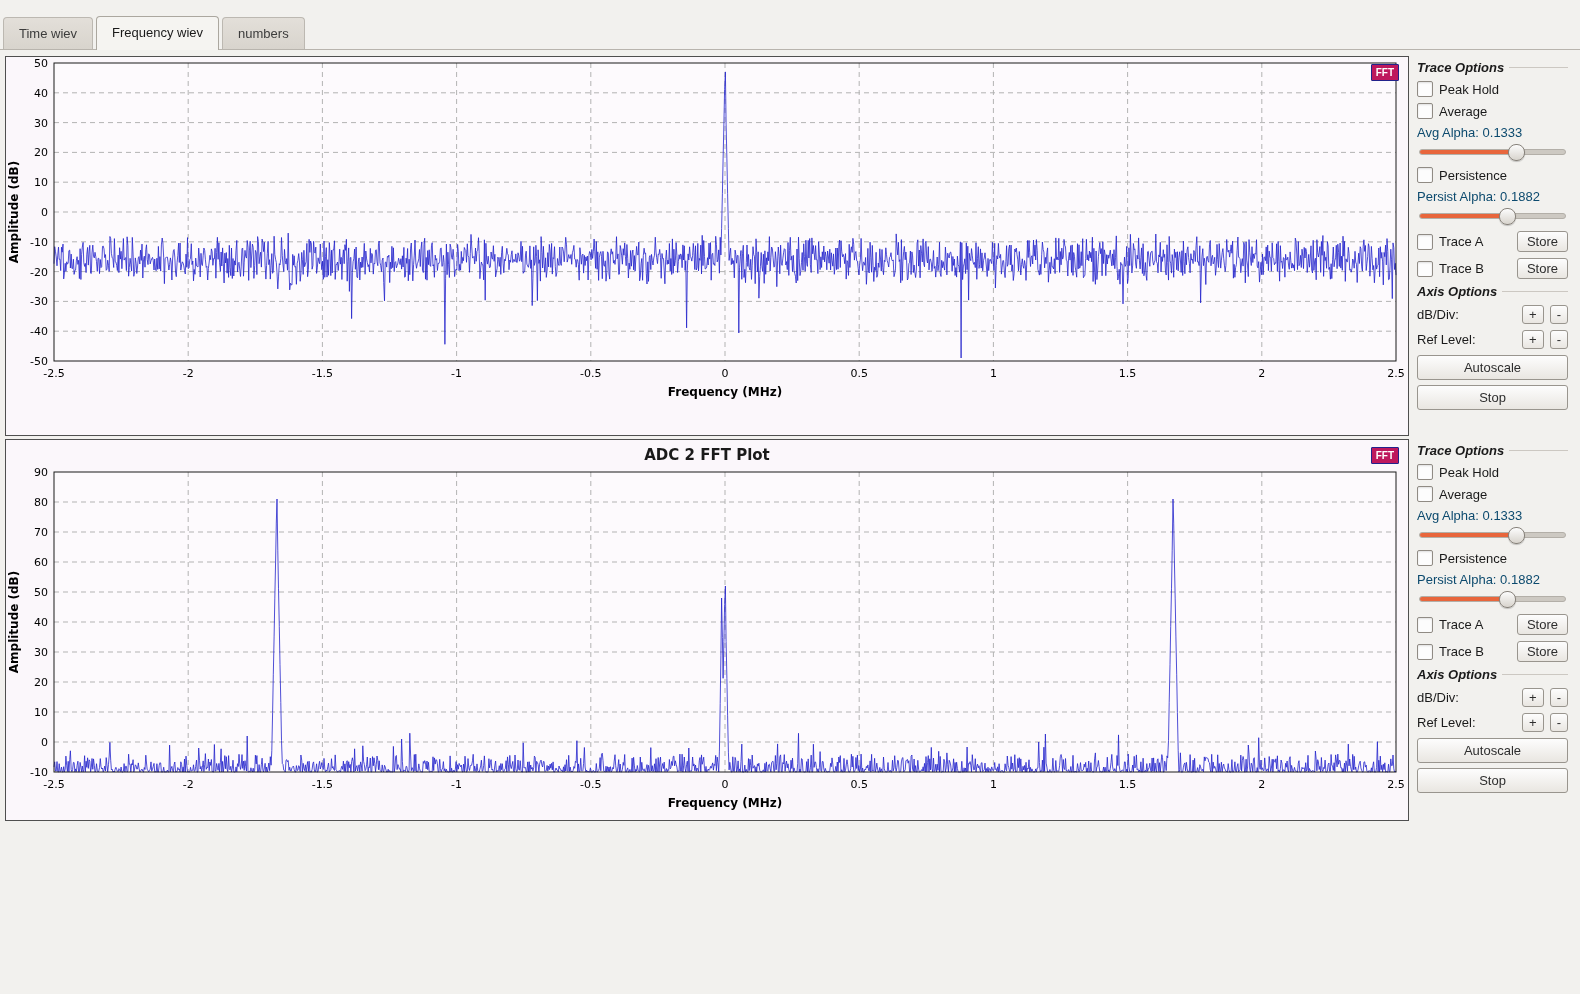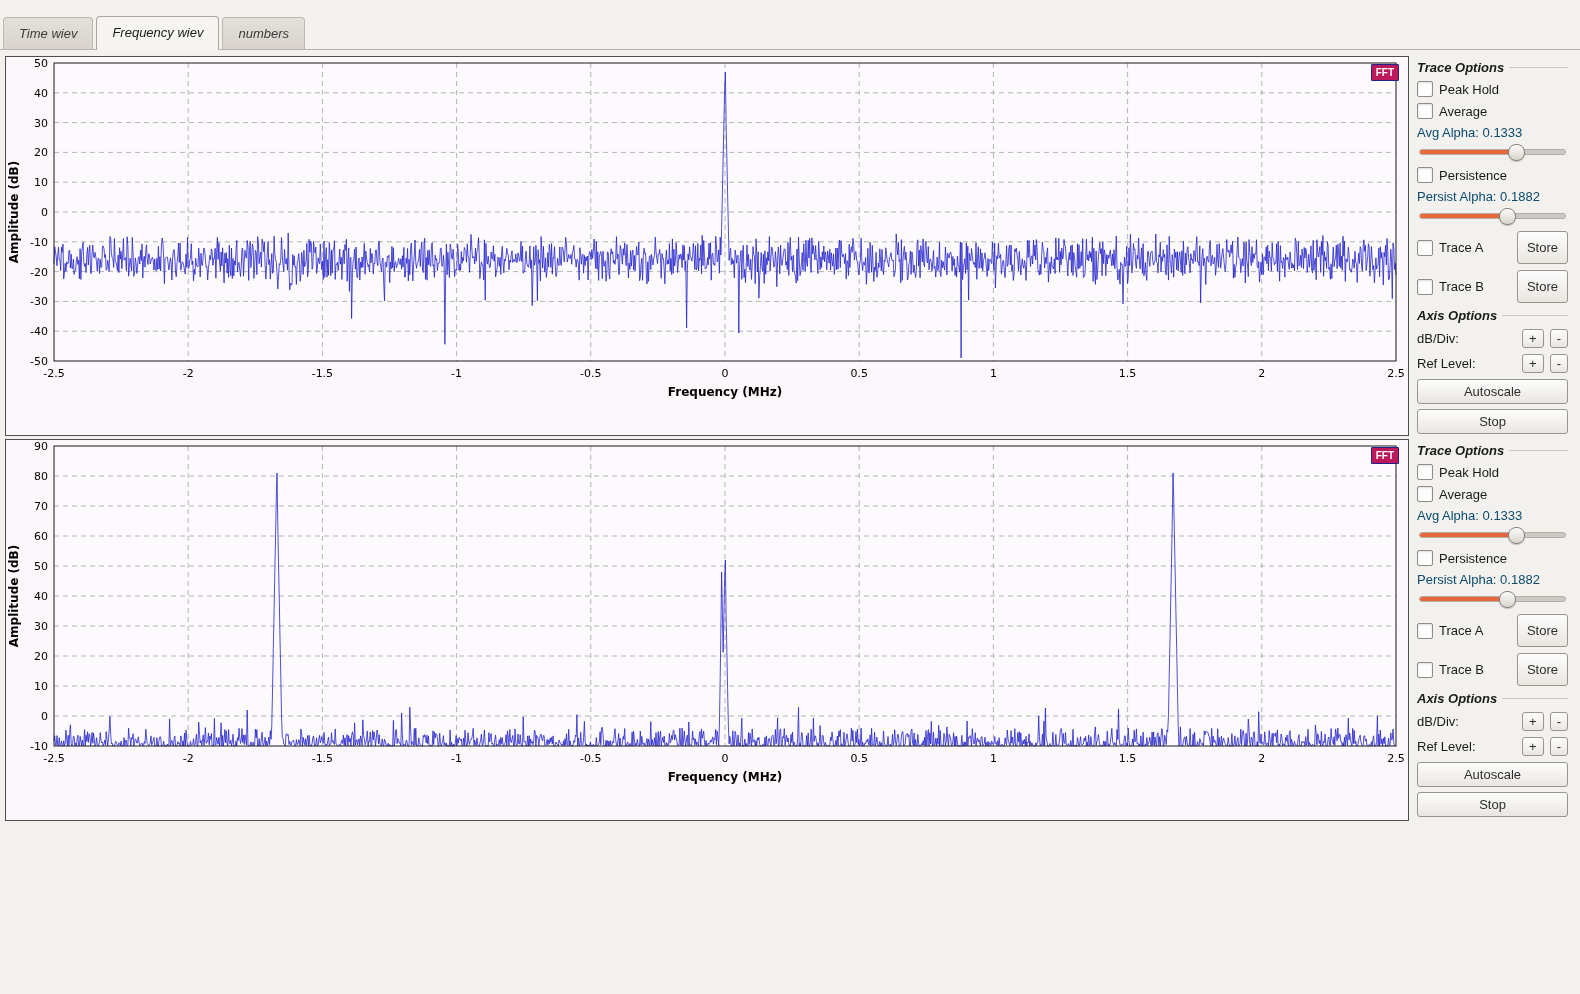--- a/index.html
+++ b/index.html
@@ -9,21 +9,20 @@
     font-family:"Liberation Sans","DejaVu Sans",sans-serif;
     font-size:13px;color:#1a1a1a;
     overflow:hidden;
   }
   
   .tabbar{
     padding:16px 0 0 3px;
     display:flex;align-items:flex-end;
     border-bottom:1px solid #b8b4ad;
     background:#f2f1ee;
-    font-style:italic;
   }
   .tab{
     padding:8px 15px;
     background:linear-gradient(#e3dfd9,#d8d4cd);
     border:1px solid #bcb8b1;border-bottom:none;
     border-radius:4px 4px 0 0;
     margin-right:3px;color:#3c3c3c;
     cursor:pointer;
   }
   .tab.active{
@@ -91,21 +90,21 @@
   .slider .handle{
     position:absolute;top:0;width:15px;height:15px;
     background:linear-gradient(#fcfcfc,#d8d4cd);
     border:1px solid #87827b;border-radius:8px;
     box-shadow:0 1px 1px rgba(0,0,0,.2);
   }
   .btn{
     font-family:inherit;font-size:13px;color:#2e2e2e;
     background:linear-gradient(#fdfdfd,#e9e6e1);
     border:1px solid #99958e;border-radius:3px;
-    padding:8px 9px;cursor:pointer;
+    padding:2px 9px;cursor:pointer;
   }
   .btn.small{padding:0 6px;height:19px;line-height:17px;font-size:13px;}
   .btn.wide{width:100%;padding:4px 4px;margin:3px 0 2px 0;text-align:center;}
   .spacer{flex:1;}
   .bottom-filler{grid-column:1 / span 2;height:150px;background:#f2f1ee;}
 </style>
 </head>
 <body>
 
 <div class="tabbar">
@@ -222,20 +221,21 @@
       <span>Ref Level:</span>
       <span class="spacer"></span>
       <button class="btn small" type="button">+</button>
       <button class="btn small" type="button">-</button>
     </div>
     <button class="btn wide" type="button">Autoscale</button>
     <button class="btn wide" type="button">Stop</button>
   </div>
 
   <div class="plot-panel second">
+    <div class="plot-title">ADC 2 FFT Plot</div>
     <div class="fft-badge">FFT</div>
     <div class="chart" id="chart1">
         <svg width="1400" height="354" xmlns="http://www.w3.org/2000/svg">
           <rect x="48" y="6" width="1342" height="300" fill="#fdfafd"></rect>
           <text class="tick" x="48.0" y="322" text-anchor="middle">-2.5</text>
           <line x1="182.2" y1="6" x2="182.2" y2="306" stroke="#b3b3b3" stroke-width="1" stroke-dasharray="5 4"></line>
           <text class="tick" x="182.2" y="322" text-anchor="middle">-2</text>
           <line x1="316.4" y1="6" x2="316.4" y2="306" stroke="#b3b3b3" stroke-width="1" stroke-dasharray="5 4"></line>
           <text class="tick" x="316.4" y="322" text-anchor="middle">-1.5</text>
           <line x1="450.6" y1="6" x2="450.6" y2="306" stroke="#b3b3b3" stroke-width="1" stroke-dasharray="5 4"></line>

